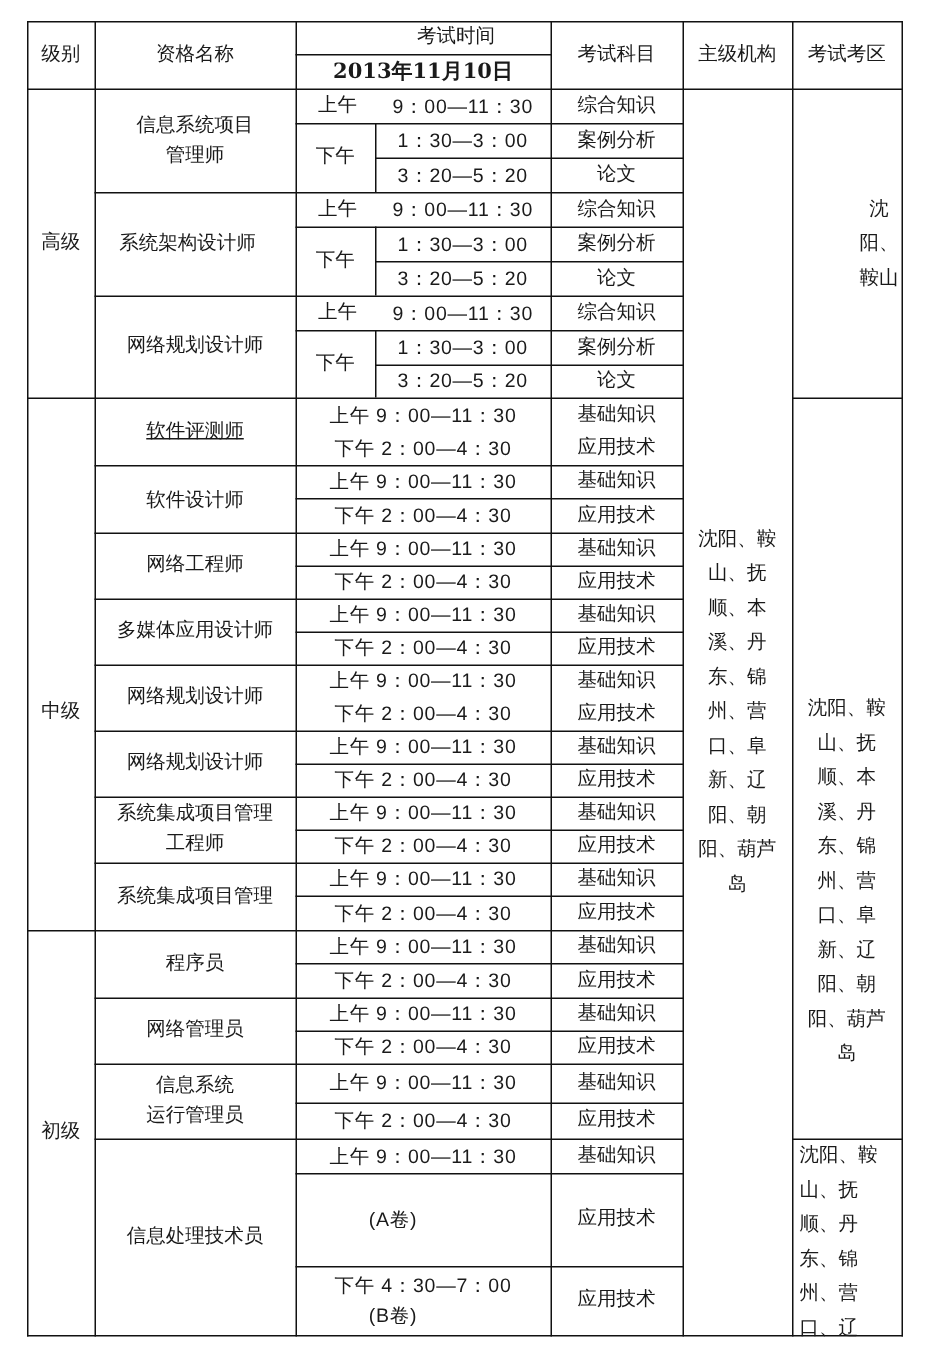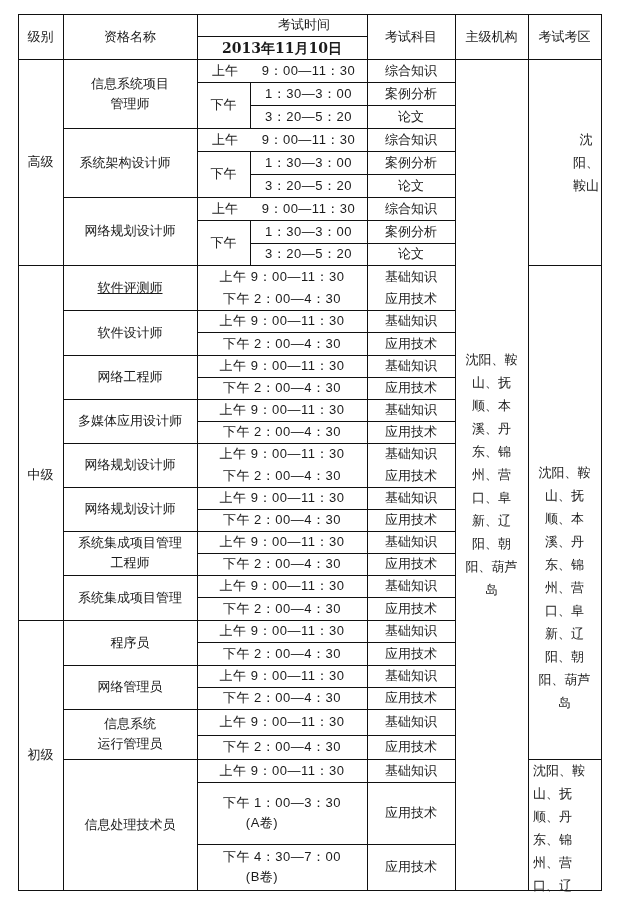--- a/index.html
+++ b/index.html
@@ -200,21 +200,20 @@
 
   <div class="cell time" style="left:197px; top:709px; width:170px; height:26px;">上午 9：00—11：30</div>
   <div class="cell time" style="left:197px; top:735px; width:170px; height:24px;">下午 2：00—4：30</div>
   <div class="cell" style="left:367px; top:709px; width:88px; height:26px;">基础知识</div>
   <div class="cell" style="left:367px; top:735px; width:88px; height:24px;">应用技术</div>
 
   <div class="cell time" style="left:197px; top:759px; width:170px; height:23px;">上午 9：00—11：30</div>
   <div class="cell" style="left:367px; top:759px; width:88px; height:23px;">基础知识</div>
 
   <div class="cell two time" style="left:197px; top:782px; width:170px; height:62px;">
-    <span>下午 1：00—3：30</span>
     <span style="margin-right:40px;">(A卷)</span>
   </div>
   <div class="cell" style="left:367px; top:782px; width:88px; height:62px;">应用技术</div>
 
   <div class="cell two time" style="left:197px; top:844px; width:170px; height:46px;text-align:center;">
     <span>下午 4：30—7：00</span>
     <span style="margin-right:40px;">(B卷)</span>
   </div>
   <div class="cell" style="left:367px; top:844px; width:88px; height:46px;">应用技术</div>
 

